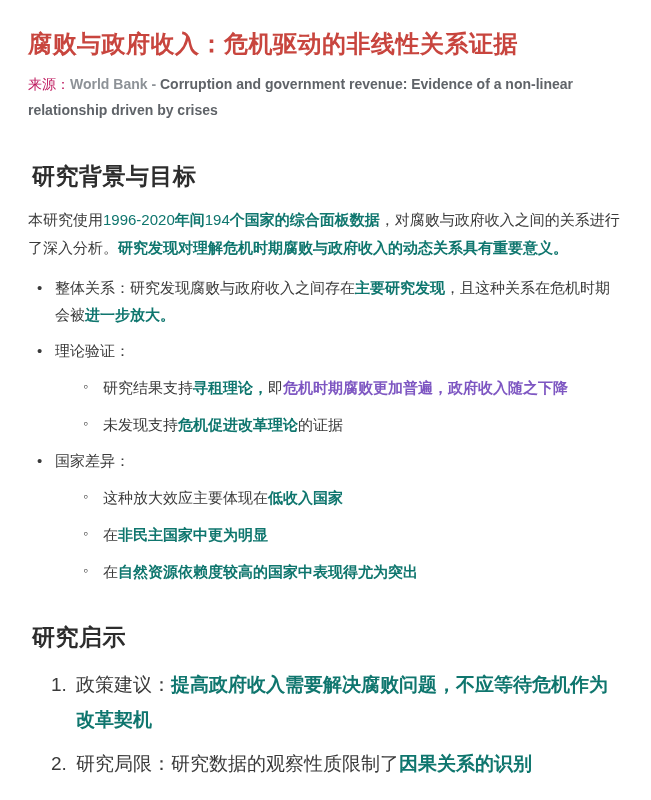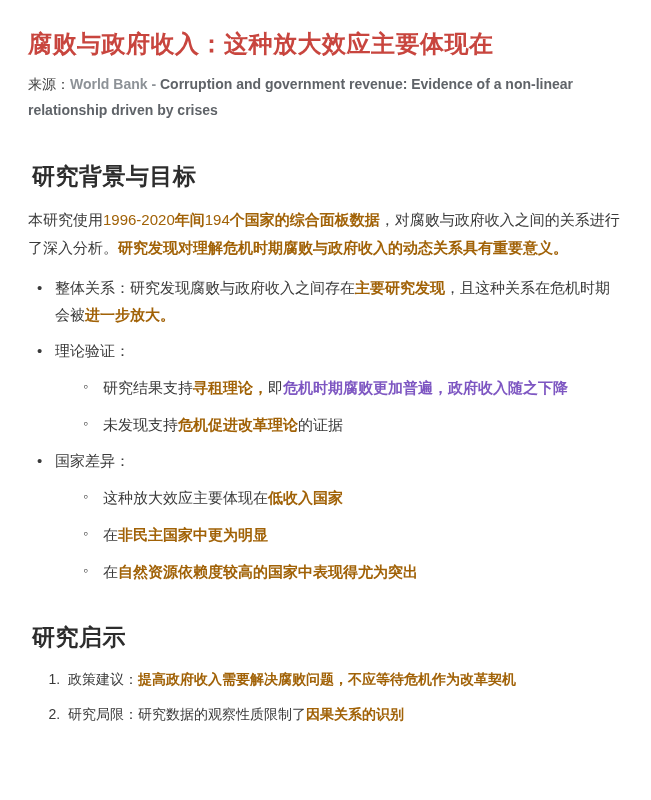--- a/index.html
+++ b/index.html
@@ -23,37 +23,37 @@
     color: #c8453e;
     margin: 4px 0 12px 0;
     letter-spacing: 0.5px;
   }
   .source {
     font-size: 14px;
     line-height: 1.85;
     margin: 0 0 6px 0;
     color: #9aa0a6;
   }
-  .source .src-label { color: #404040; font-family: Liberation Serif, serif; }
+  .source .src-label { color: #be185d; font-family: Liberation Serif, serif; }
   .source .src-publisher { color: #8d9297; font-weight: bold; }
   .source .src-article { color: #5f6368; font-weight: 600; }
   h2 {
     font-size: 23px;
     line-height: 1.3;
     font-weight: 700;
     color: #2d2d2d;
     margin: 38px 0 14px 4px;
     letter-spacing: 0.5px;
   }
   p {
     font-size: 15px;
     line-height: 1.85;
     margin: 0 0 12px 0;
   }
-  .red { color: #a16207; }
+  .red { color: #0f766e; }
   .b { font-weight: 700; }
   .purple { color: #7e57c2; font-weight: 700; }
 
   ul.main {
     list-style: none;
     margin: 0 0 12px 0;
     padding: 0;
   }
   ul.main > li {
     position: relative;
@@ -87,33 +87,33 @@
     left: 28px;
     top: 0;
     color: #3a3a3a;
     font-size: 14px;
   }
   ol.main {
     margin: 0 0 12px 0;
     padding-left: 32px;
   }
   ol.main > li {
-    font-size: 14px;
+    font-size: 19px;
     line-height: 1.85;
-    margin: 9px 4px;
+    margin: 9px 12px;
     padding-left: 4px;
   }
   ol.main > li::marker { color: #3a3a3a; }
 </style>
 </head>
 <body>
 
 <div class="doc">
 
-  <h1>腐败与政府收入：这种放大效应主要体现在</h1>
+  <h1>腐败与政府收入：危机驱动的非线性关系证据</h1>
 
   <p class="source"><span class="src-label">来源：</span><span class="src-publisher">World Bank - </span><span class="src-article">Corruption and government revenue: Evidence of a non-linear relationship driven by crises</span></p>
 
   <h2>研究背景与目标</h2>
   <p><span>本研究使用</span><span class="red">1996-2020</span><span class="red b">年间</span><span class="red">194</span><span class="red b">个国家的综合面板数据</span><span>，对腐败与政府收入之间的关系进行了深入分析。</span><span class="red b">研究发现对理解危机时期腐败与政府收入的动态关系具有重要意义。</span></p>
 
   <ul class="main">
     <li><span>整体关系：研究发现腐败与政府收入之间存在</span><span class="red b">主要研究发现</span><span>，且这种关系在危机时期会被</span><span class="red b">进一步放大。</span></li>
     <li><span>理论验证：</span>
       <ul class="sub">

